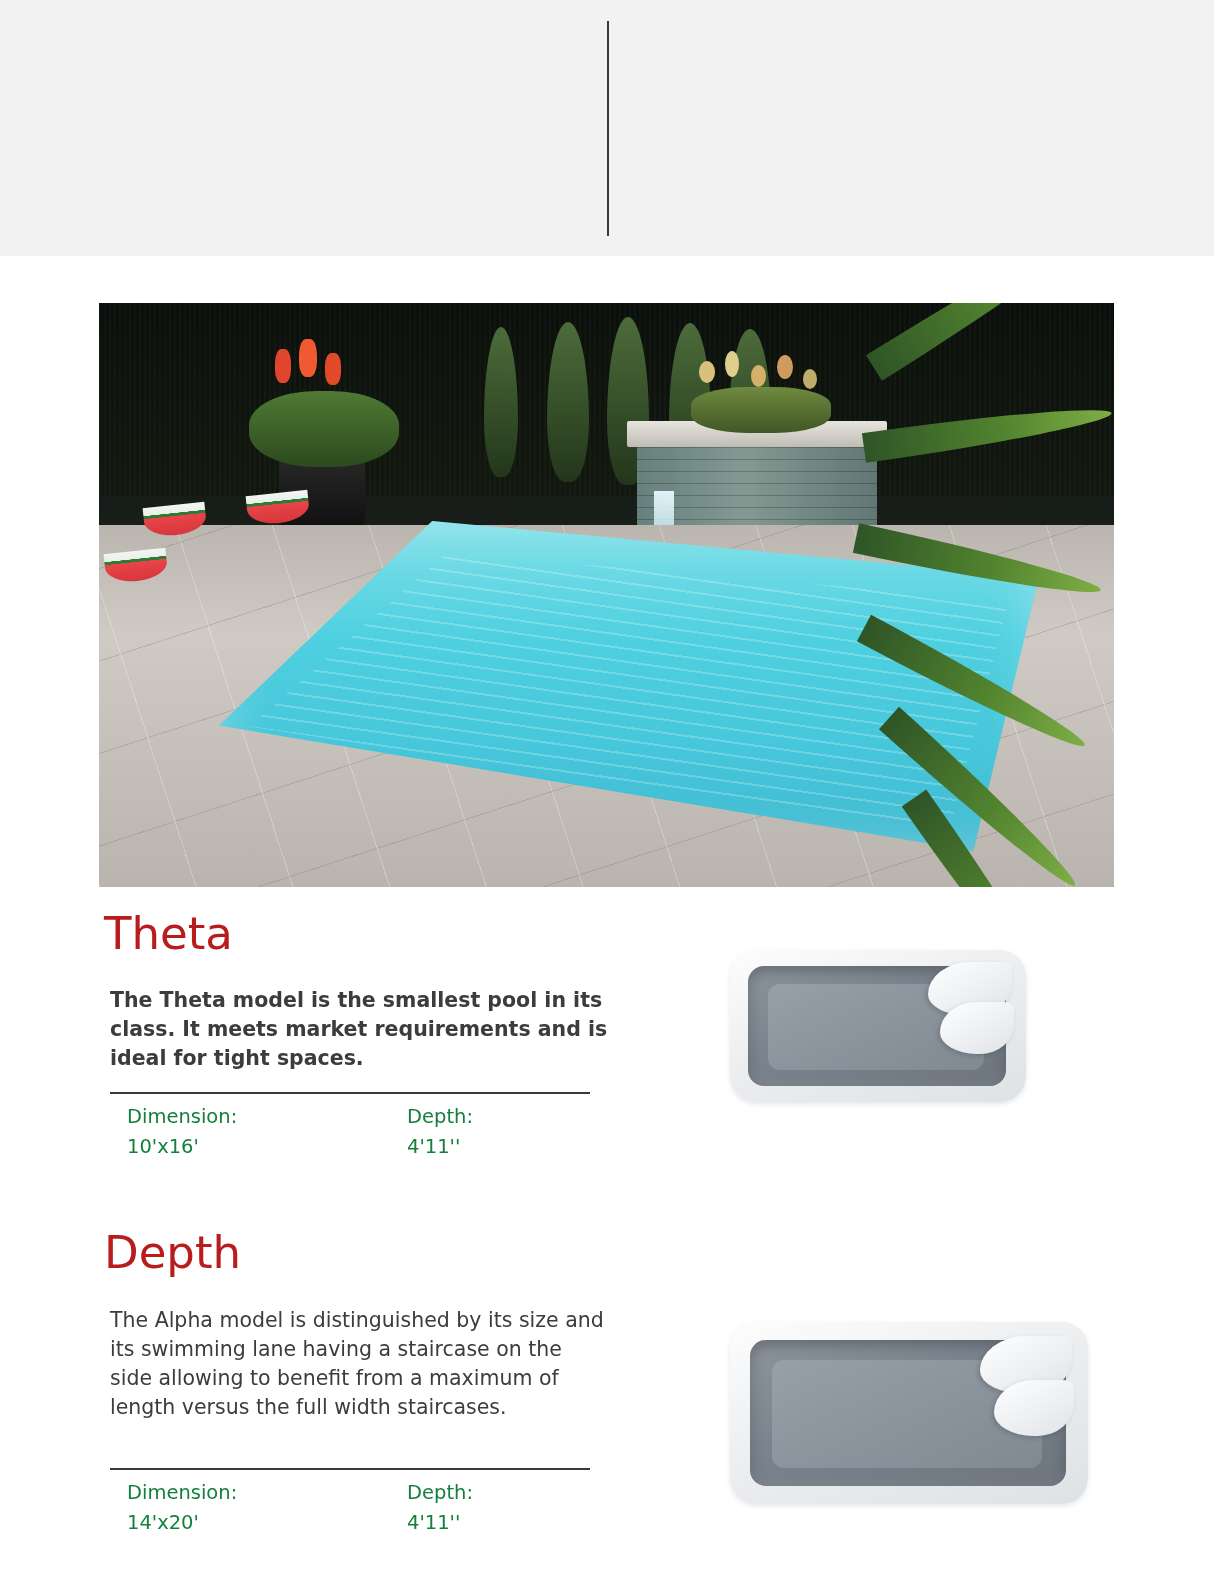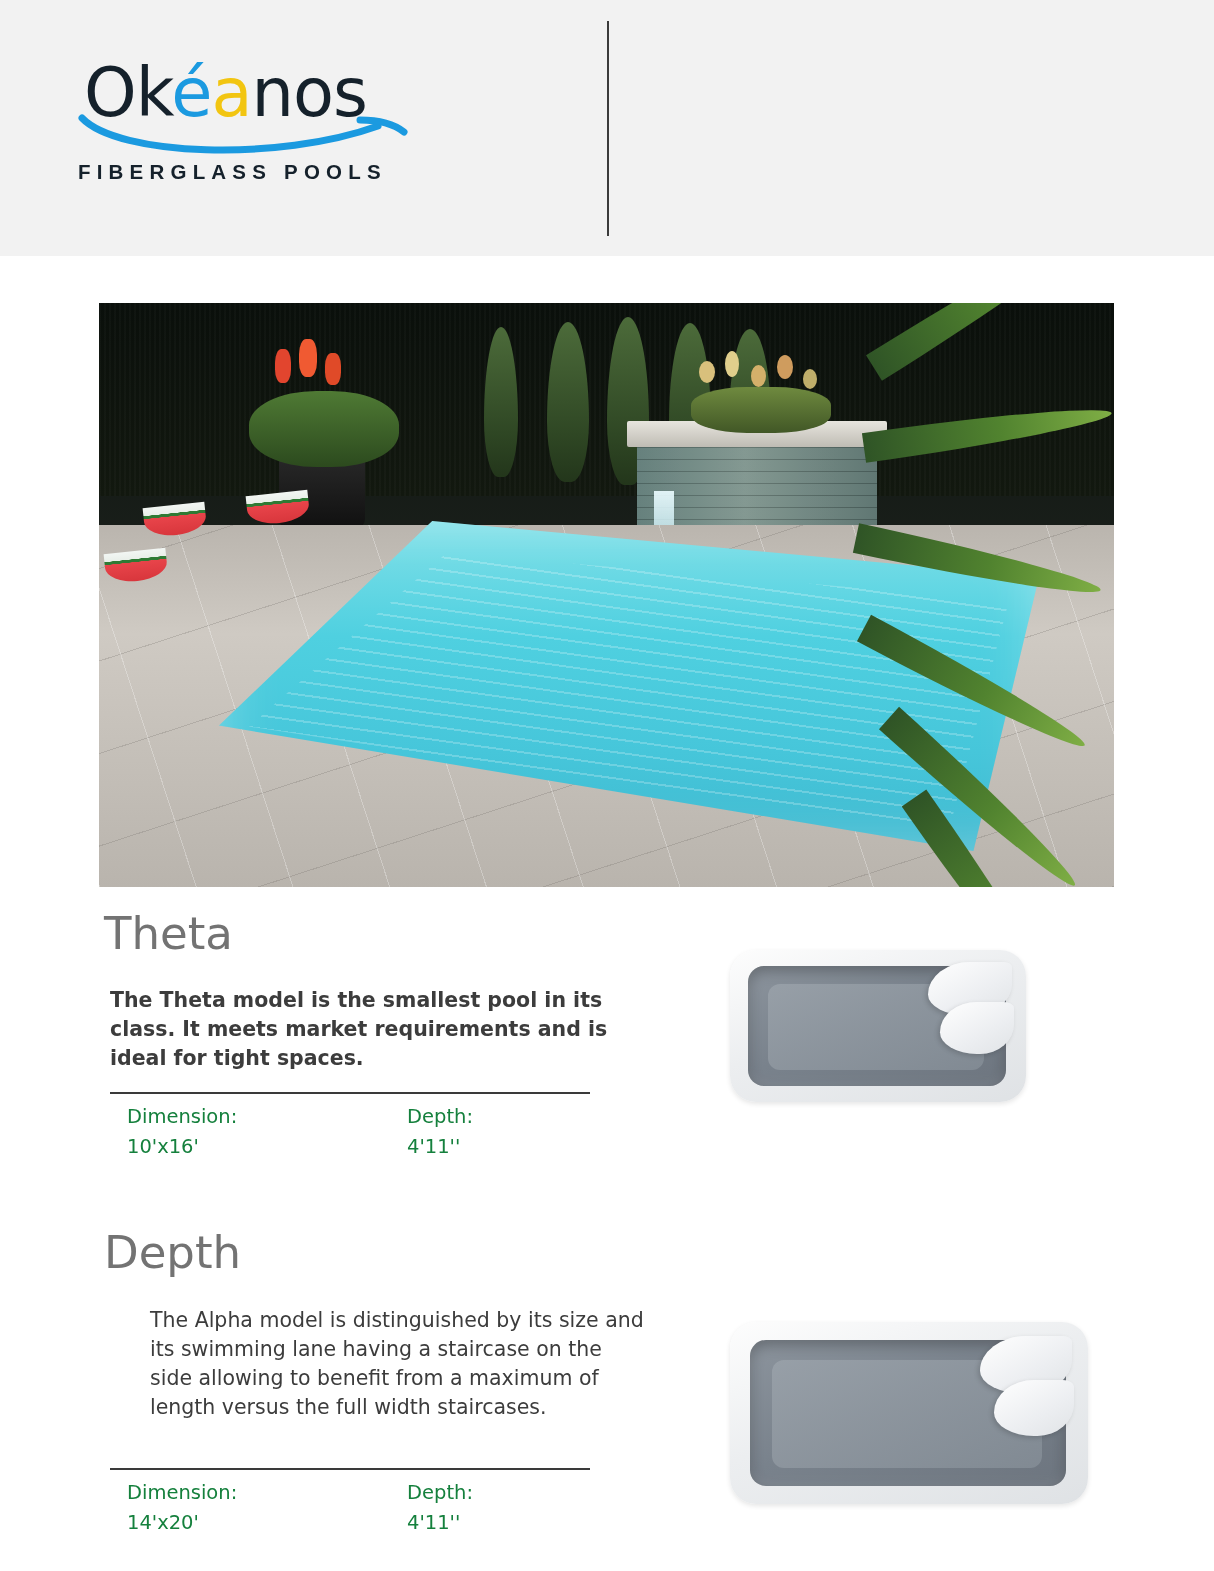--- a/index.html
+++ b/index.html
@@ -197,21 +197,21 @@
   
   .model {
     position: absolute;
     left: 0; width: 1214px;
   }
   .model-title {
     position: absolute;
     left: 104px;
     font-size: 45px;
     font-weight: 400;
-    color: #737373;
+    color: #b91c1c;
     font-family: "DejaVu Sans", sans-serif;
     letter-spacing: 0px;
   }
   .model-desc {
     position: absolute;
     left: 110px;
     width: 510px;
     font-size: 20.5px;
     line-height: 29px;
     color: #3c3c3c;
@@ -264,34 +264,20 @@
     position: absolute;
     left: 0; bottom: 0; width: 1214px; height: 6px;
     background: #ffffff;
   }
 </style>
 </head>
 <body>
 
 <div class="header">
 
-  <div class="logo-block">
-    <div class="logo-word">
-      <span class="dark">O</span><span class="dark">k</span><span>é</span><span class="accent-a">a</span><span class="dark">n</span><span class="dark">o</span><span class="dark">s</span>
-    </div>
-
-    <div class="logo-swoosh">
-      <svg width="330" height="42" viewBox="0 0 330 42">
-        <path d="M4 6 C 40 44, 200 50, 300 14" fill="none" stroke="#1b9ae0" stroke-width="7" stroke-linecap="round"></path>
-        <path d="M282 8 C 300 8, 316 12, 326 20" fill="none" stroke="#1b9ae0" stroke-width="7" stroke-linecap="round"></path>
-      </svg>
-    </div>
-
-    <div class="logo-sub">FIBERGLASS POOLS</div>
-  </div>
 
   <div class="header-divider"></div>
 
 </div>
 
 <div class="hero">
   <div class="hero-sky"></div>
   <div class="hedge-fence"></div>
 
   <div class="cypress" style="left:385px; height:150px; bottom:410px; width:34px;"></div>
@@ -361,21 +347,21 @@
     <div class="pr-outer"></div>
     <div class="pr-inner" style="left:18px; top:16px; right:20px; bottom:16px;"></div>
     <div class="pr-floor" style="left:38px; top:34px; right:42px; bottom:32px;"></div>
     <div class="pr-step1" style="right:14px; top:12px; width:84px; height:54px;"></div>
     <div class="pr-step2" style="right:12px; top:52px; width:74px; height:52px;"></div>
   </div>
 </div>
 
 <div class="model" style="top:0;">
   <div class="model-title" style="top:1226px;">Depth</div>
-  <div class="model-desc" style="top:1306px; width:500px;margin-left:40px;">The Alpha model is distinguished by its size and its swimming lane having a staircase on the side allowing to benefit from a maximum of length versus the full width staircases.</div>
+  <div class="model-desc" style="top:1306px; width:500px;">The Alpha model is distinguished by its size and its swimming lane having a staircase on the side allowing to benefit from a maximum of length versus the full width staircases.</div>
   <div class="spec-rule" style="top:1468px;"></div>
 
   <div class="spec" style="left:127px; top:1478px;">
     <div>Dimension:</div>
     <div>14'x20'</div>
   </div>
   <div class="spec" style="left:407px; top:1478px;">
     <div>Depth:</div>
     <div>4'11''</div>
   </div>

